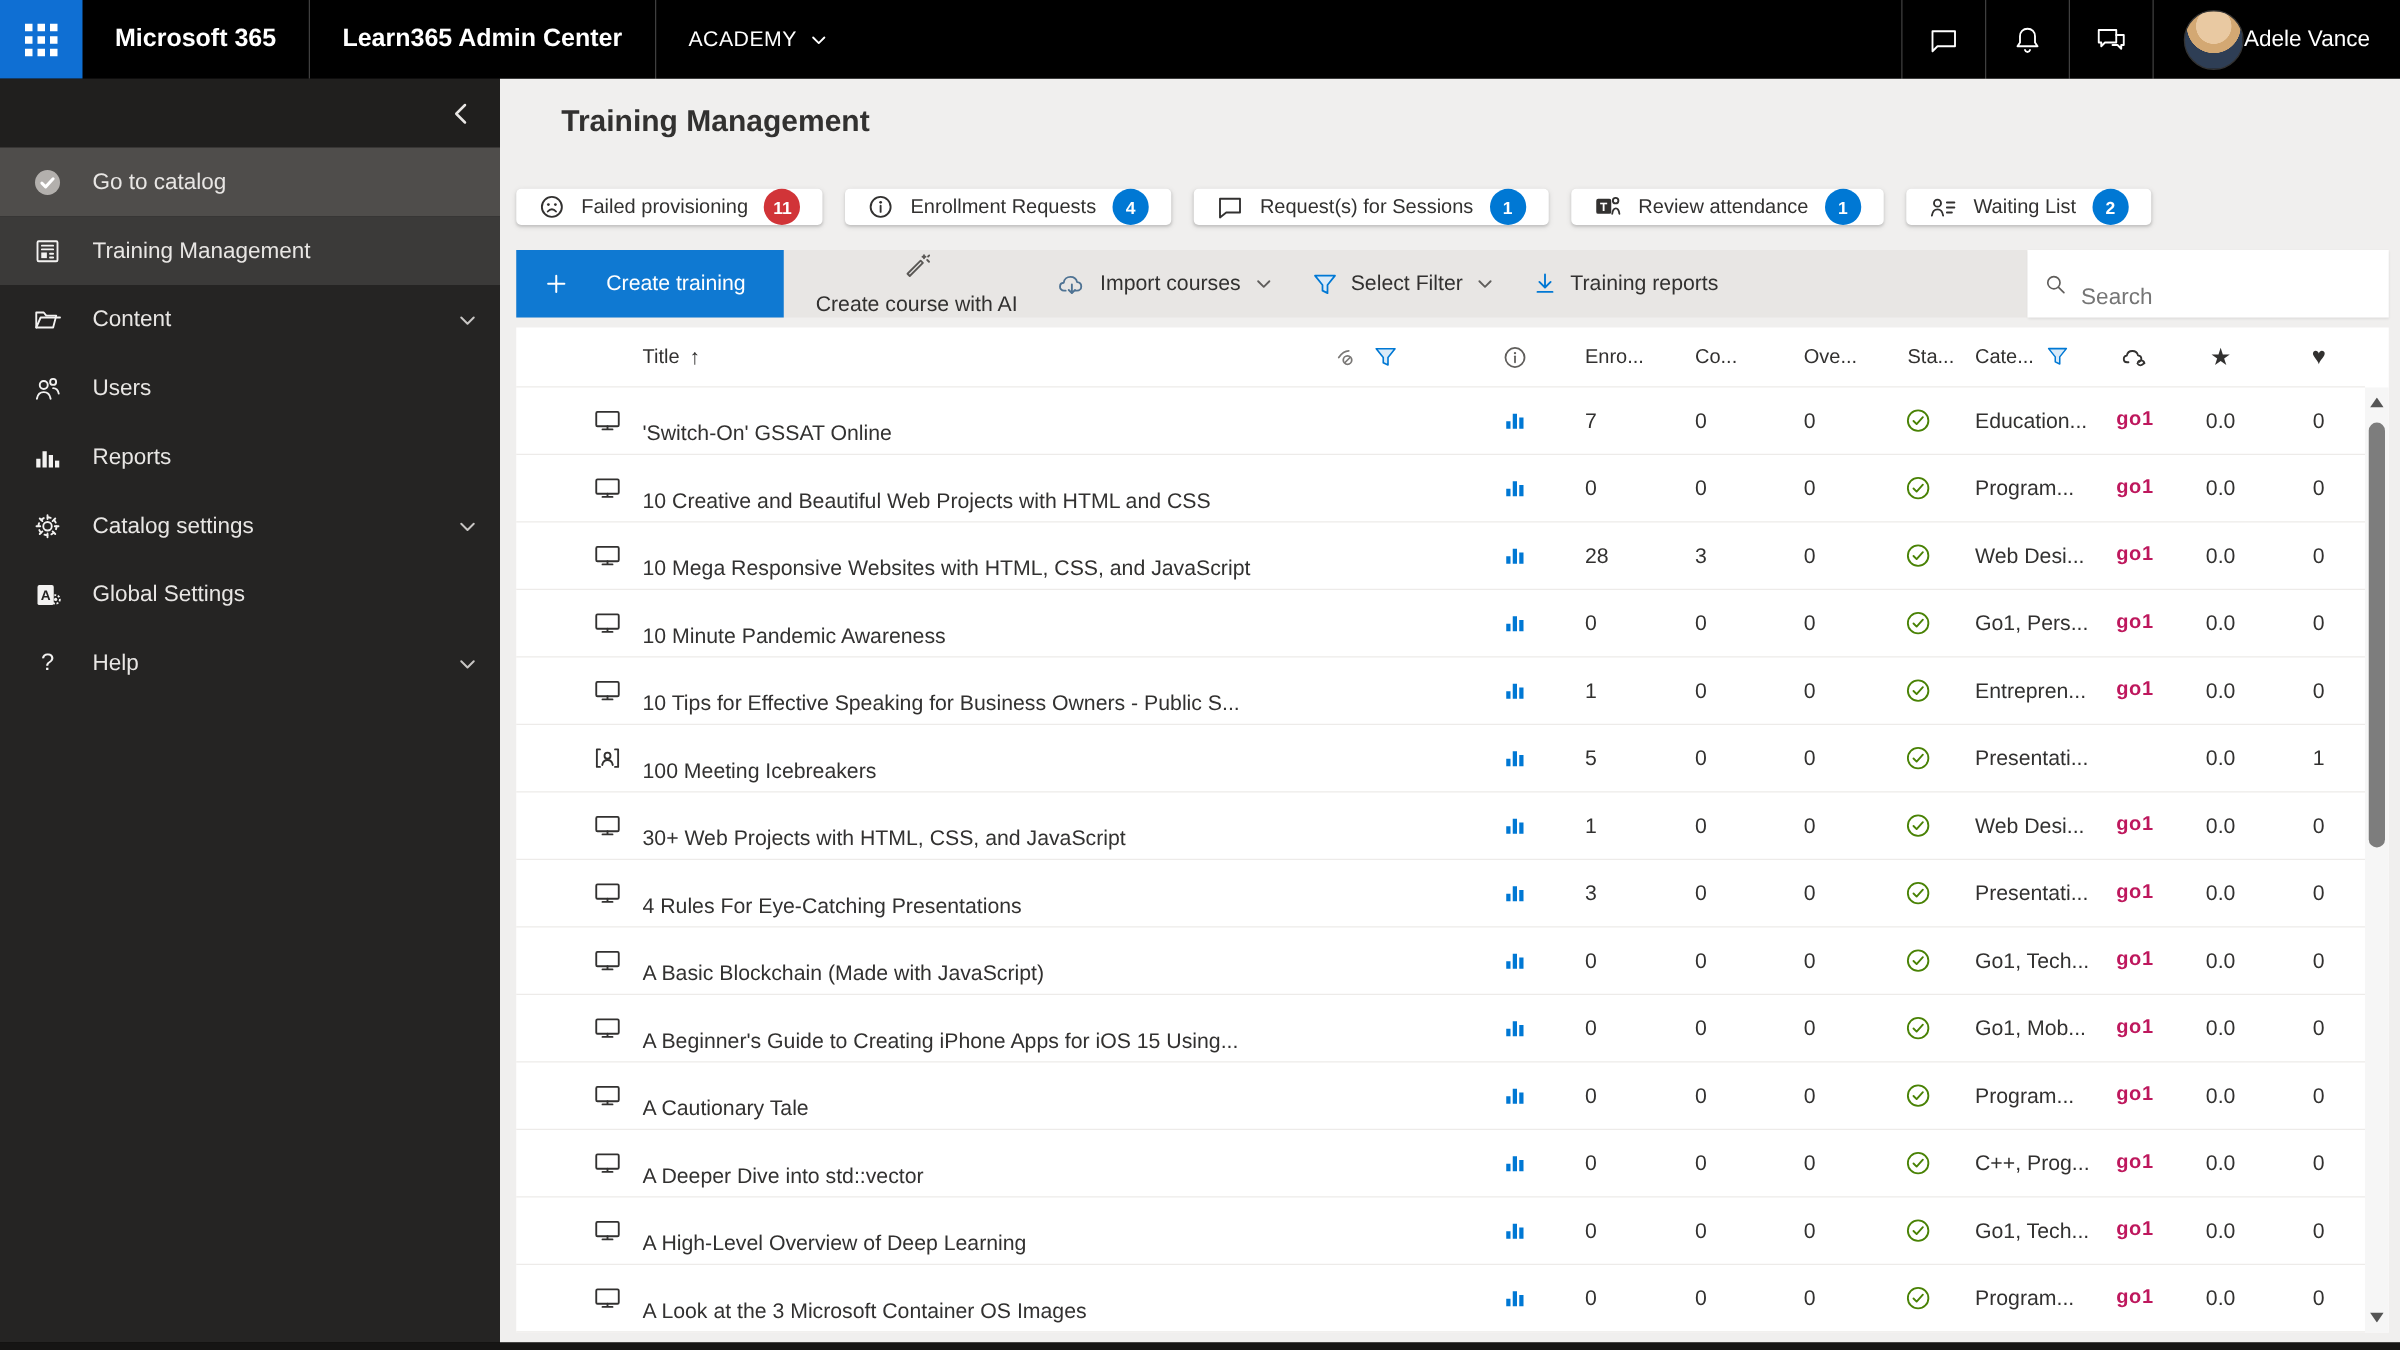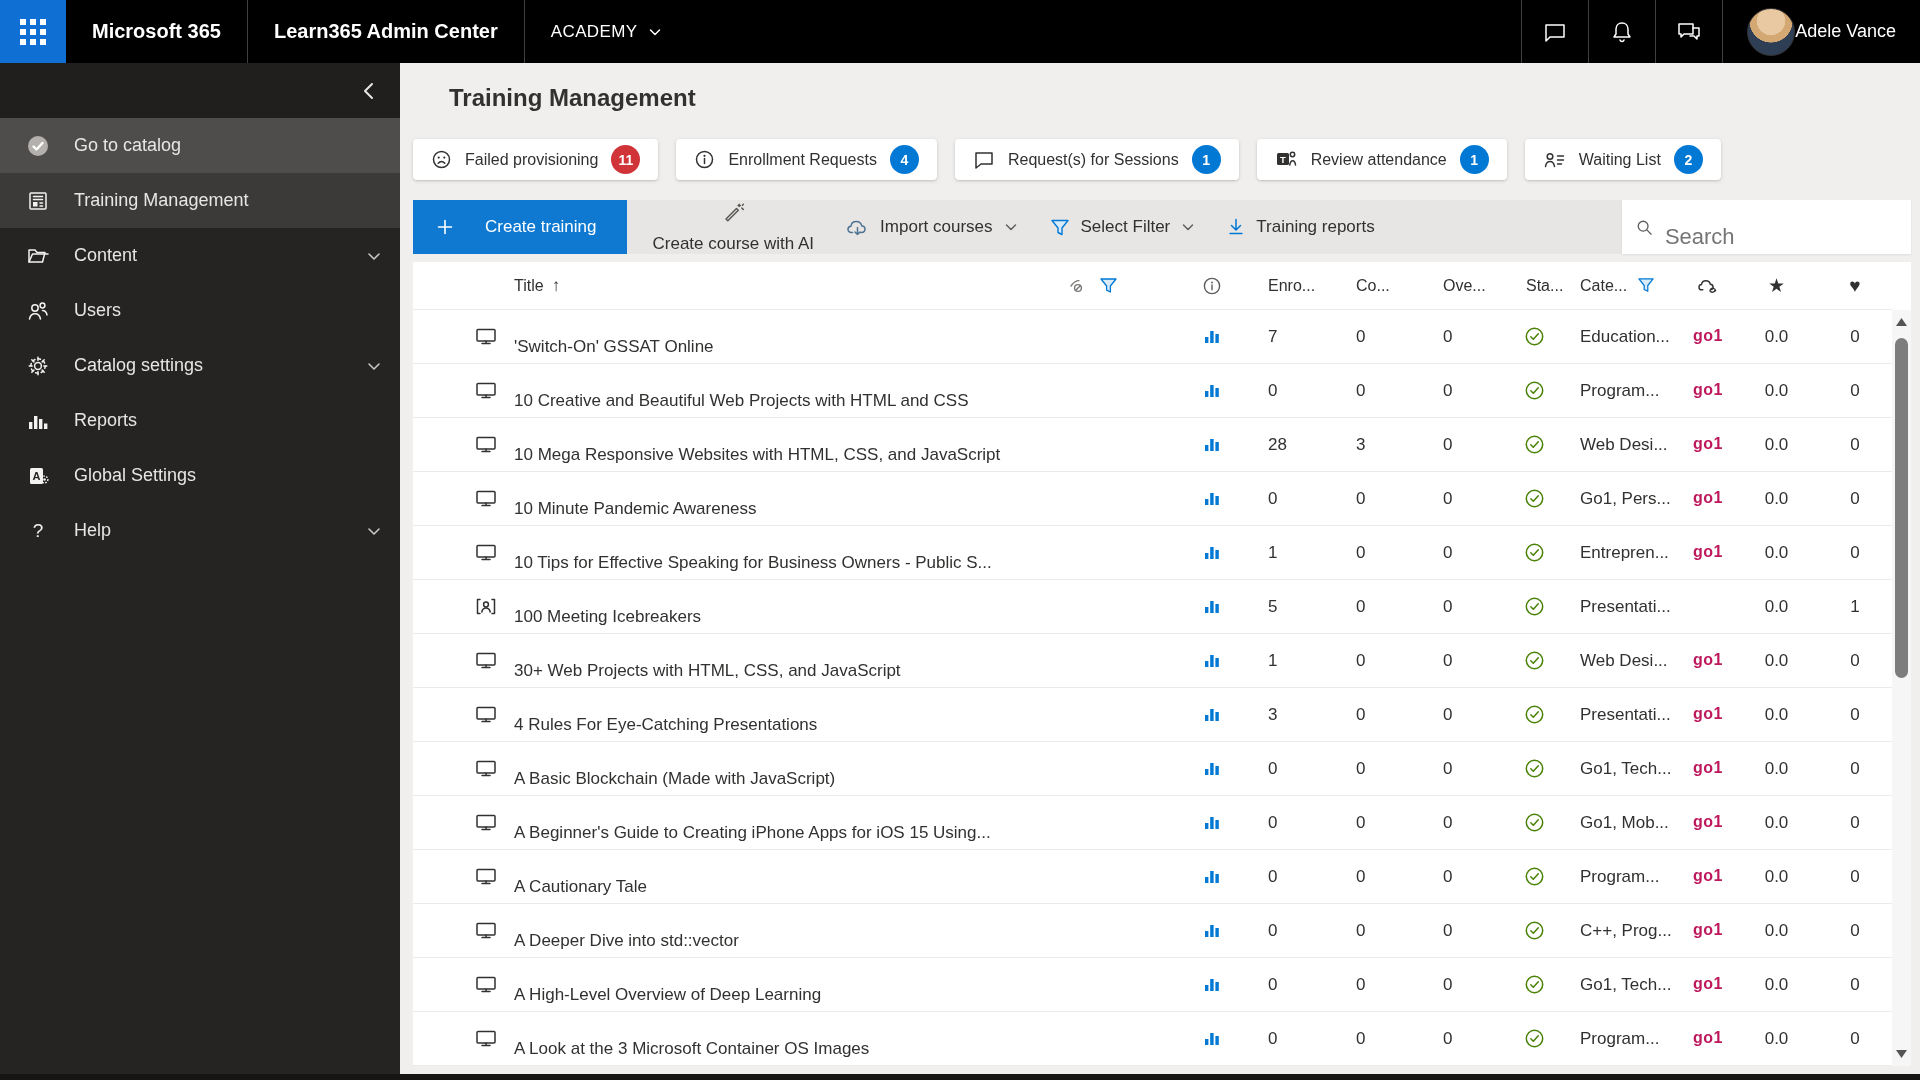--- a/index.html
+++ b/index.html
@@ -50,36 +50,36 @@
   .nav-item{height:55px;display:flex;align-items:center;gap:24px;padding:0 18px 0 26px;font-size:18px;cursor:pointer;}
   .nav-item .nicon{width:24px;display:flex;justify-content:center;flex:none;}
   .nav-item .nlabel{flex:1;}
   .nav-item.highlight{background:var(--side-hl);}
   .nav-item.selected{background:var(--side-sel);}
 
   
   .main{flex:1;background:var(--main-bg);padding:0 9px 0 13px;display:flex;flex-direction:column;min-width:0;}
   .page-title{margin:20px 0 0 36px;font-size:24px;line-height:30px;font-weight:700;color:var(--ink);}
 
-  .notices{margin-top:26px;height:41px;display:flex;gap:18px;}
+  .notices{margin-top:26px;height:41px;display:flex;gap:18px;align-items:flex-end;}
   .notice-btn{background:var(--card);border-radius:4px;display:flex;align-items:center;gap:13px;
     padding:0 18px;font-size:16px;color:var(--ink);cursor:pointer;
     box-shadow:0 1px 2px rgba(0,0,0,.13),0 1px 5px rgba(0,0,0,.09);}
   .badge{min-width:29px;height:29px;border-radius:15px;background:var(--badge-blue);color:#fff;
     font-size:14px;font-weight:700;display:flex;align-items:center;justify-content:center;padding:0 5px;}
   .badge.red{background:var(--red);}
 
   .toolbar{margin-top:20px;height:54px;display:flex;}
   .toolbar-left{flex:1;background:var(--tool);display:flex;align-items:center;}
   .create-btn{height:54px;background:var(--blue);color:#fff;font-size:17px;font-weight:400;
     display:flex;align-items:center;gap:32px;padding:0 30px 0 24px;cursor:pointer;border:none;}
   .tool-item{display:flex;align-items:center;gap:11px;padding:0 16px;font-size:17px;color:var(--ink);cursor:pointer;white-space:nowrap;}
   .search-box{width:289px;background:#fff;display:flex;align-items:center;gap:12px;padding:0 14px;
     box-shadow:0 1px 2px rgba(0,0,0,.08);cursor:text;}
-  .search-box input{border:none;outline:none;font-size:22px;color:var(--ink2);width:100%;
+  .search-box input{border:none;outline:none;font-size:18px;color:var(--ink2);width:100%;
     font-family:"Liberation Sans",sans-serif;background:transparent;margin-top:20px;}
 
   
   .table{margin-top:8px;background:#fff;height:804px;position:relative;}
   .grid{display:grid;grid-template-columns:101px 660px 76px 88px 87px 87px 56px 113px 54px 83px 74px;
     width:1479px;align-items:center;}
   .thead{height:48px;font-size:16px;color:var(--ink);border-bottom:1px solid var(--line);}
   .c{display:flex;align-items:center;min-width:0;}
   .c-icon{padding-left:62px;}
   .c-title{padding-right:8px;overflow:hidden;white-space:nowrap;text-overflow:ellipsis;display:block;line-height:54px;}
@@ -206,42 +206,42 @@
             <path class="stroke" d="M3.5 19c.6-3.4 2.8-5.3 5.5-5.3s4.9 1.9 5.5 5.3"></path>
             <circle class="stroke" cx="16.5" cy="5.5" r="2.4"></circle>
             <path class="stroke" d="M16.5 10.5c2.4 0 4 1.7 4.5 4.4"></path>
           </svg>
       </span>
       <span class="nlabel">Users</span>
     </div>
 
     <div class="nav-item">
       <span class="nicon">
+        <svg width="24" height="22" viewBox="0 0 24 22">
+            <rect x="3" y="12" width="3.4" height="7" fill="#f3f2f1"></rect>
+            <rect x="8" y="6" width="3.4" height="13" fill="#f3f2f1"></rect>
+            <rect x="13" y="9" width="3.4" height="10" fill="#f3f2f1"></rect>
+            <rect x="18" y="13.5" width="3.4" height="5.5" fill="#f3f2f1"></rect>
+          </svg>
+      </span>
+      <span class="nlabel">Reports</span>
+    </div>
+
+    <div class="nav-item">
+      <span class="nicon">
         <svg width="24" height="24" viewBox="0 0 24 24" color="#f3f2f1">
             <circle class="stroke" cx="12" cy="12" r="3.4"></circle>
             <circle class="stroke" cx="12" cy="12" r="7.2" stroke-dasharray="2.4 3.25"></circle>
             <path class="stroke" d="M12 3.2v3M12 17.8v3M3.2 12h3M17.8 12h3M5.8 5.8l2.1 2.1M16.1 16.1l2.1 2.1M18.2 5.8l-2.1 2.1M7.9 16.1l-2.1 2.1"></path>
           </svg>
       </span>
       <span class="nlabel">Catalog settings</span>
       <svg width="16" height="16" viewBox="0 0 16 16">
           <path d="M3 6l5 5 5-5" fill="none" stroke="#c8c6c4" stroke-width="1.6" stroke-linecap="round" stroke-linejoin="round"></path>
         </svg>
-    </div>
-
-    <div class="nav-item">
-      <span class="nicon">
-        <svg width="24" height="22" viewBox="0 0 24 22">
-            <rect x="3" y="12" width="3.4" height="7" fill="#f3f2f1"></rect>
-            <rect x="8" y="6" width="3.4" height="13" fill="#f3f2f1"></rect>
-            <rect x="13" y="9" width="3.4" height="10" fill="#f3f2f1"></rect>
-            <rect x="18" y="13.5" width="3.4" height="5.5" fill="#f3f2f1"></rect>
-          </svg>
-      </span>
-      <span class="nlabel">Reports</span>
     </div>
 
     <div class="nav-item">
       <span class="nicon">
         <svg width="24" height="22" viewBox="0 0 24 22">
             <rect x="4" y="3" width="13" height="16" rx="1.5" fill="#f3f2f1"></rect>
             <text x="10.5" y="15" text-anchor="middle" font-size="11" font-weight="bold" fill="#252423" font-family="Liberation Sans,sans-serif">A</text>
             <circle cx="18.5" cy="14.5" r="3.4" fill="none" stroke="#f3f2f1" stroke-width="1.4" stroke-dasharray="1.6 1.3"></circle>
             <circle cx="18.5" cy="14.5" r="1.3" fill="#f3f2f1"></circle>
           </svg>

